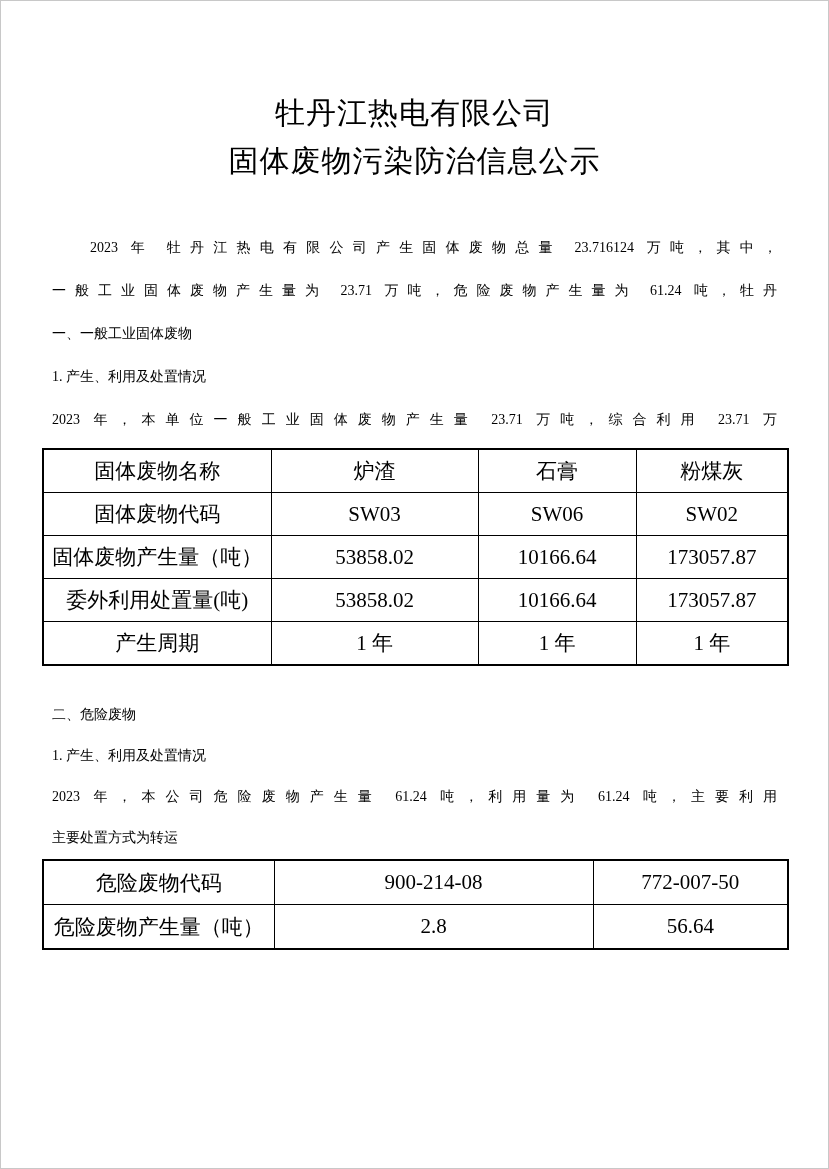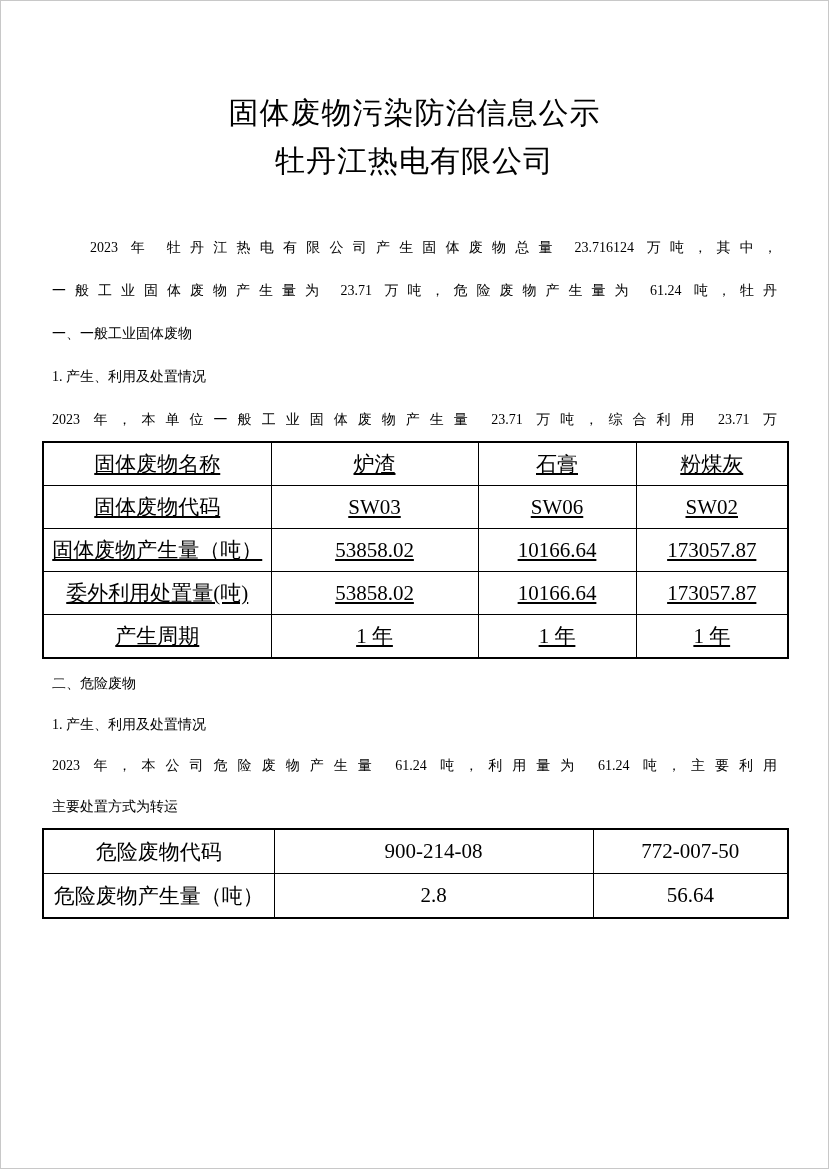--- a/index.html
+++ b/index.html
@@ -36,49 +36,49 @@
     line-height: 43px;
     white-space: nowrap;
   }
   .j {
     white-space: normal;
     text-align: justify;
     text-align-last: justify;
   }
   .indent { text-indent: 38px; }
   .s2 { line-height: 41px; }
-  .gap-top { margin-top: 4px; }
+  .gap-top { margin-top: 28px; }
   table.doc-table {
     border-collapse: collapse;
     table-layout: fixed;
     width: 747px;
     margin-left: -10px;
     border: 2px solid #000000;
   }
   table.doc-table td {
     border: 1px solid #000000;
     text-align: center;
     vertical-align: middle;
     font-size: 21px;
     padding: 0 2px;
     overflow: hidden;
   }
-  table.t1 { margin-top: 0; text-decoration: underline; }
+  table.t1 { margin-top: 7px; }
   table.t1 td { height: 42px; }
   table.t2 { margin-top: 1px; }
   table.t2 td { height: 43px; }
 </style>
 </head>
 <body>
 
 <div class="page">
 
   <div class="title-block">
+    <div class="title-line">牡丹江热电有限公司</div>
     <div class="title-line">固体废物污染防治信息公示</div>
-    <div class="title-line">牡丹江热电有限公司</div>
   </div>
 
   <div class="body-block">
 
     <div class="tline j indent">2023 年 牡丹江热电有限公司产生固体废物总量 23.716124 万吨，其中，</div>
     <div class="tline j">一般工业固体废物产生量为 23.71 万吨，危险废物产生量为 61.24 吨，牡丹</div>
 
     <div class="tline">一、一般工业固体废物</div>
     <div class="tline">1. 产生、利用及处置情况</div>
     <div class="tline j">2023 年，本单位一般工业固体废物产生量 23.71 万吨，综合利用 23.71 万</div>

